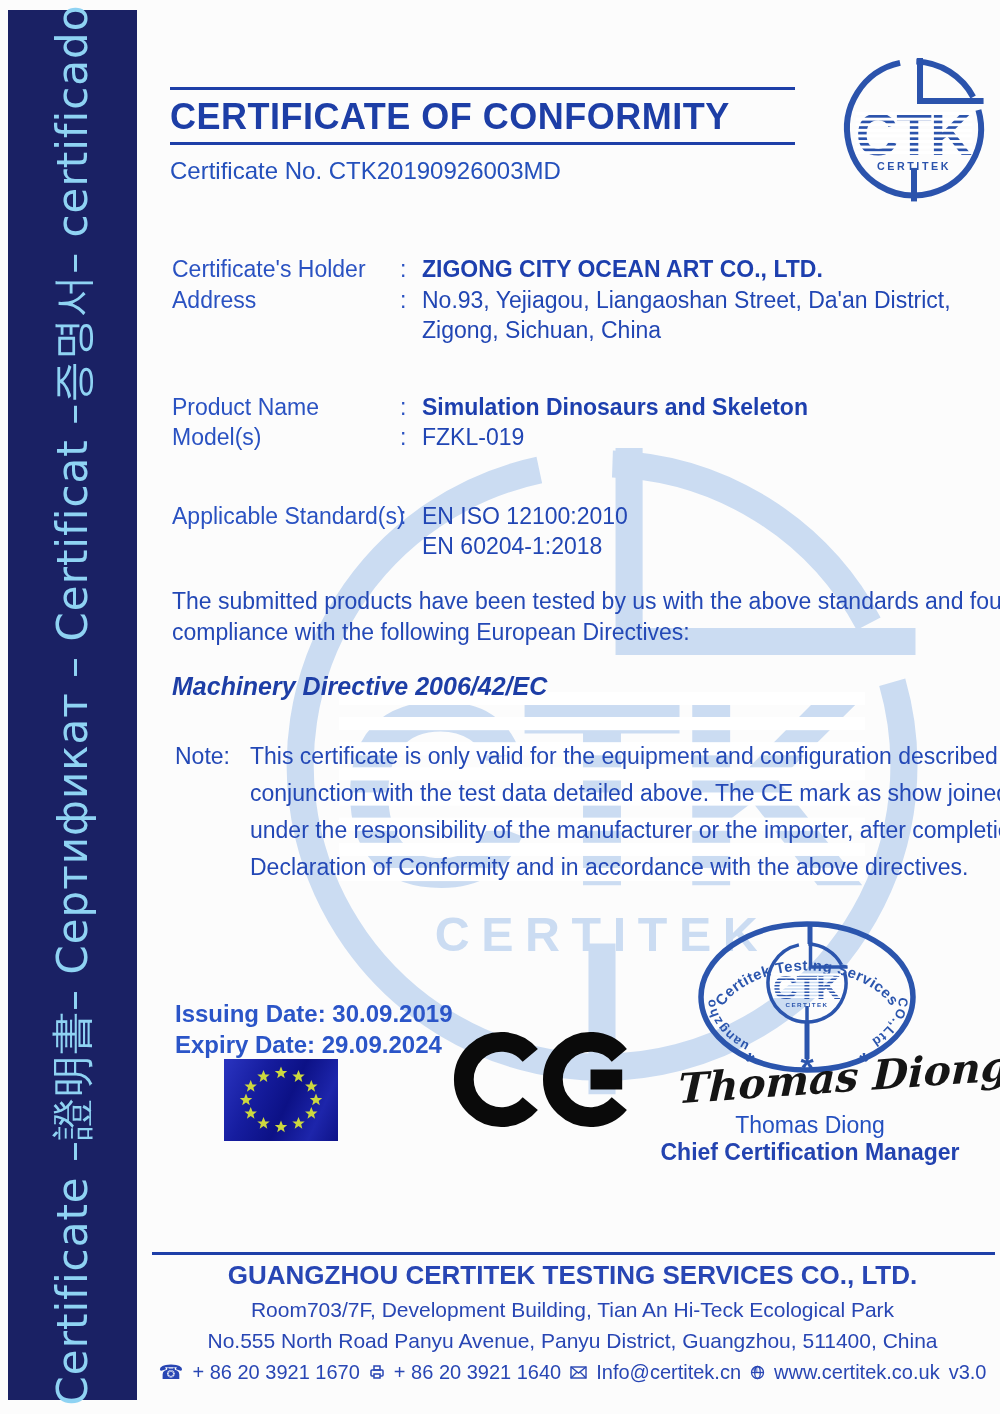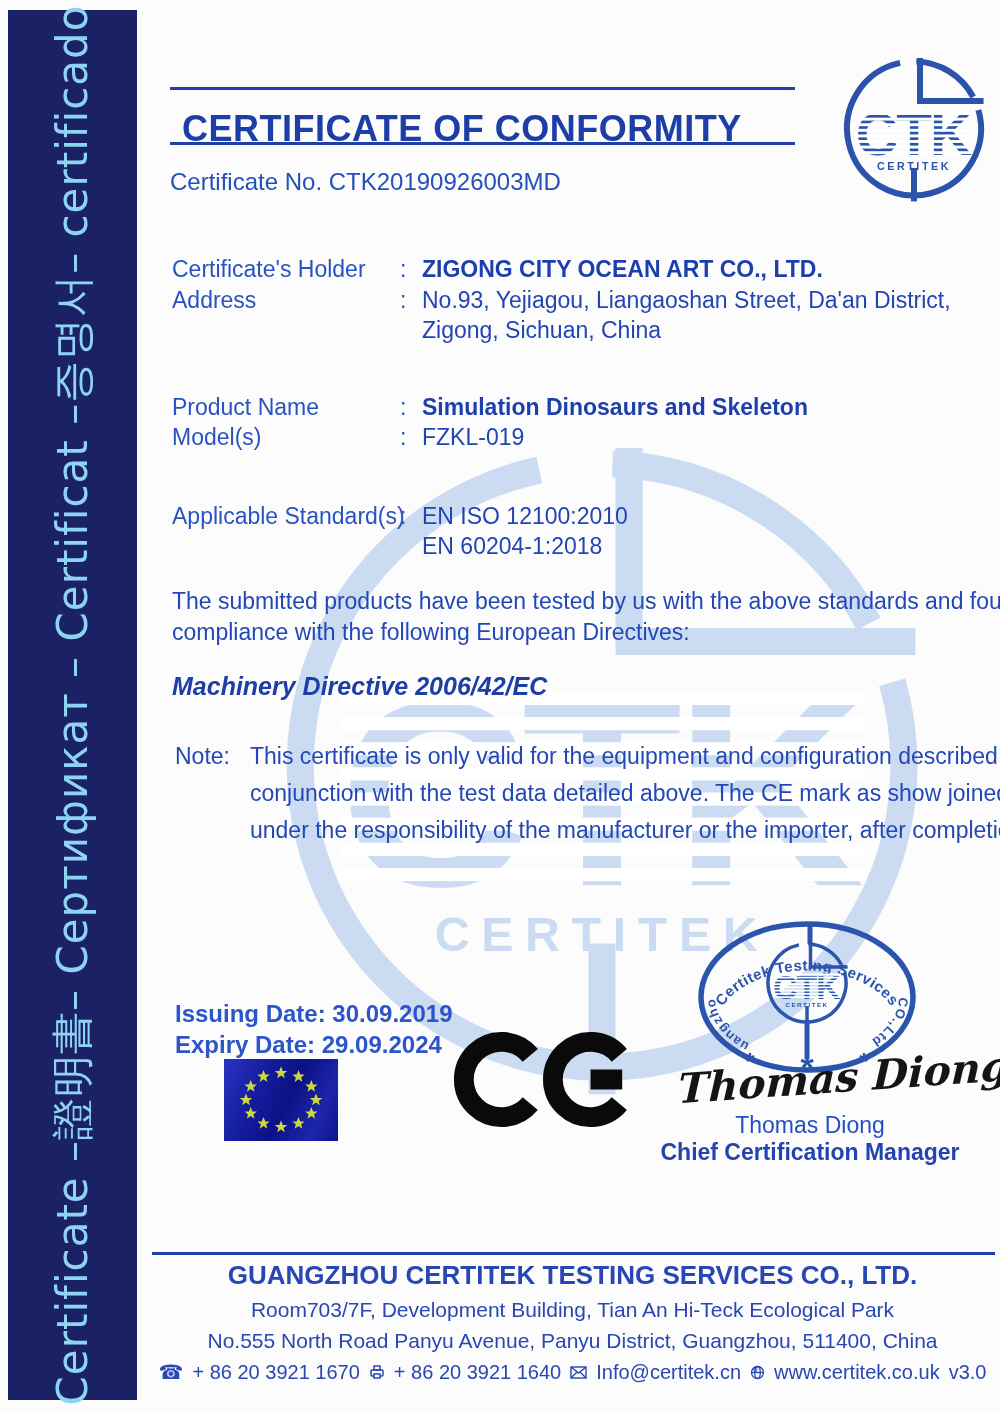--- a/index.html
+++ b/index.html
@@ -10,21 +10,21 @@
   }
   .abs{position:absolute;}
   .rule{position:absolute;height:3px;background:#1e3fa8;}
   .lbl{color:#2a52c2;font-size:23px;}
   .val{color:#2146b4;font-size:23px;}
   .val.b{font-weight:bold;color:#1d3fae;}
   .colon{color:#2a52c2;font-size:23px;}
   .title{
     color:#1d3ea6;font-weight:bold;font-size:36px;letter-spacing:.5px;white-space:nowrap;
   }
-  .certno{color:#2450bc;font-size:24px;white-space:nowrap;margin-top:11px;}
+  .certno{color:#2450bc;font-size:24px;white-space:nowrap;}
   .para{color:#2348b6;font-size:23px;line-height:31px;white-space:nowrap;}
   .directive{color:#1d3ea6;font-size:25px;font-weight:bold;font-style:italic;white-space:nowrap;}
   .noteline{color:#2348b6;font-size:23px;white-space:nowrap;}
   .datetxt{color:#2b55c8;font-size:24px;font-weight:bold;white-space:nowrap;}
   .sidebar{
     position:absolute;left:8px;top:10px;width:129px;height:1390px;
     background:#1a2164;
   }
   .sidebar-inner{
     position:absolute;left:50%;top:50%;
@@ -87,21 +87,21 @@
 
   <svg class="abs wm" style="left:215px;top:448px;color:#cbdcf2" width="774" height="658" viewBox="0 0 200 170">
     <use href="#ctk-sym" width="200" height="170"></use>
   </svg>
 
   <aside class="sidebar">
     <span class="sidebar-inner">Certificate –證明書– Сертификат – Certificat –증명서– certificado</span>
   </aside>
 
   <div class="rule" style="left:170px;top:87px;width:625px;"></div>
-  <h1 class="abs title" style="left:170px;top:96px;margin:12px;">CERTIFICATE OF CONFORMITY</h1>
+  <h1 class="abs title" style="left:170px;top:96px;margin:0;">CERTIFICATE OF CONFORMITY</h1>
   <div class="rule" style="left:170px;top:142px;width:625px;"></div>
   <div class="abs certno" style="left:170px;top:157px;">Certificate No. CTK20190926003MD</div>
 
   <svg class="abs" style="left:828px;top:58px;color:#2b53ac" width="172" height="146" viewBox="0 0 200 170">
     <use href="#ctk-sym" width="200" height="170"></use>
   </svg>
 
   <div class="abs lbl" style="left:172px;top:256px;">Certificate's Holder</div>
   <div class="abs colon" style="left:400px;top:256px;">:</div>
   <div class="abs val b" style="left:422px;top:256px;">ZIGONG CITY OCEAN ART CO., LTD.</div>
@@ -125,20 +125,21 @@
   <div class="abs val" style="left:422px;top:533px;">EN 60204-1:2018</div>
 
   <div class="abs para" style="left:172px;top:586px;">The submitted products have been tested by us with the above standards and found in</div>
   <div class="abs para" style="left:172px;top:617px;">compliance with the following European Directives:</div>
   <div class="abs directive" style="left:172px;top:672px;">Machinery Directive 2006/42/EC</div>
 
   <div class="abs noteline" style="left:175px;top:743px;">Note:</div>
   <div class="abs noteline" style="left:250px;top:743px;">This certificate is only valid for the equipment and configuration described, and in</div>
   <div class="abs noteline" style="left:250px;top:780px;">conjunction with the test data detailed above. The CE mark as show joined can be used,</div>
   <div class="abs noteline" style="left:250px;top:817px;">under the responsibility of the manufacturer or the importer, after completion of the CE</div>
+  <div class="abs noteline" style="left:250px;top:854px;">Declaration of Conformity and in accordance with the above directives.</div>
 
   <div class="abs datetxt" style="left:175px;top:1000px;">Issuing Date: 30.09.2019</div>
   <div class="abs datetxt" style="left:175px;top:1031px;">Expiry Date: 29.09.2024</div>
 
   <div class="flag">
     <svg width="114" height="82" viewBox="0 0 114 82">
       <g fill="#ccd83f">
         <use href="#star" transform="translate(92,41)"></use>
         <use href="#star" transform="translate(87.3,27.5)"></use>
         <use href="#star" transform="translate(74.5,17.6)"></use>

